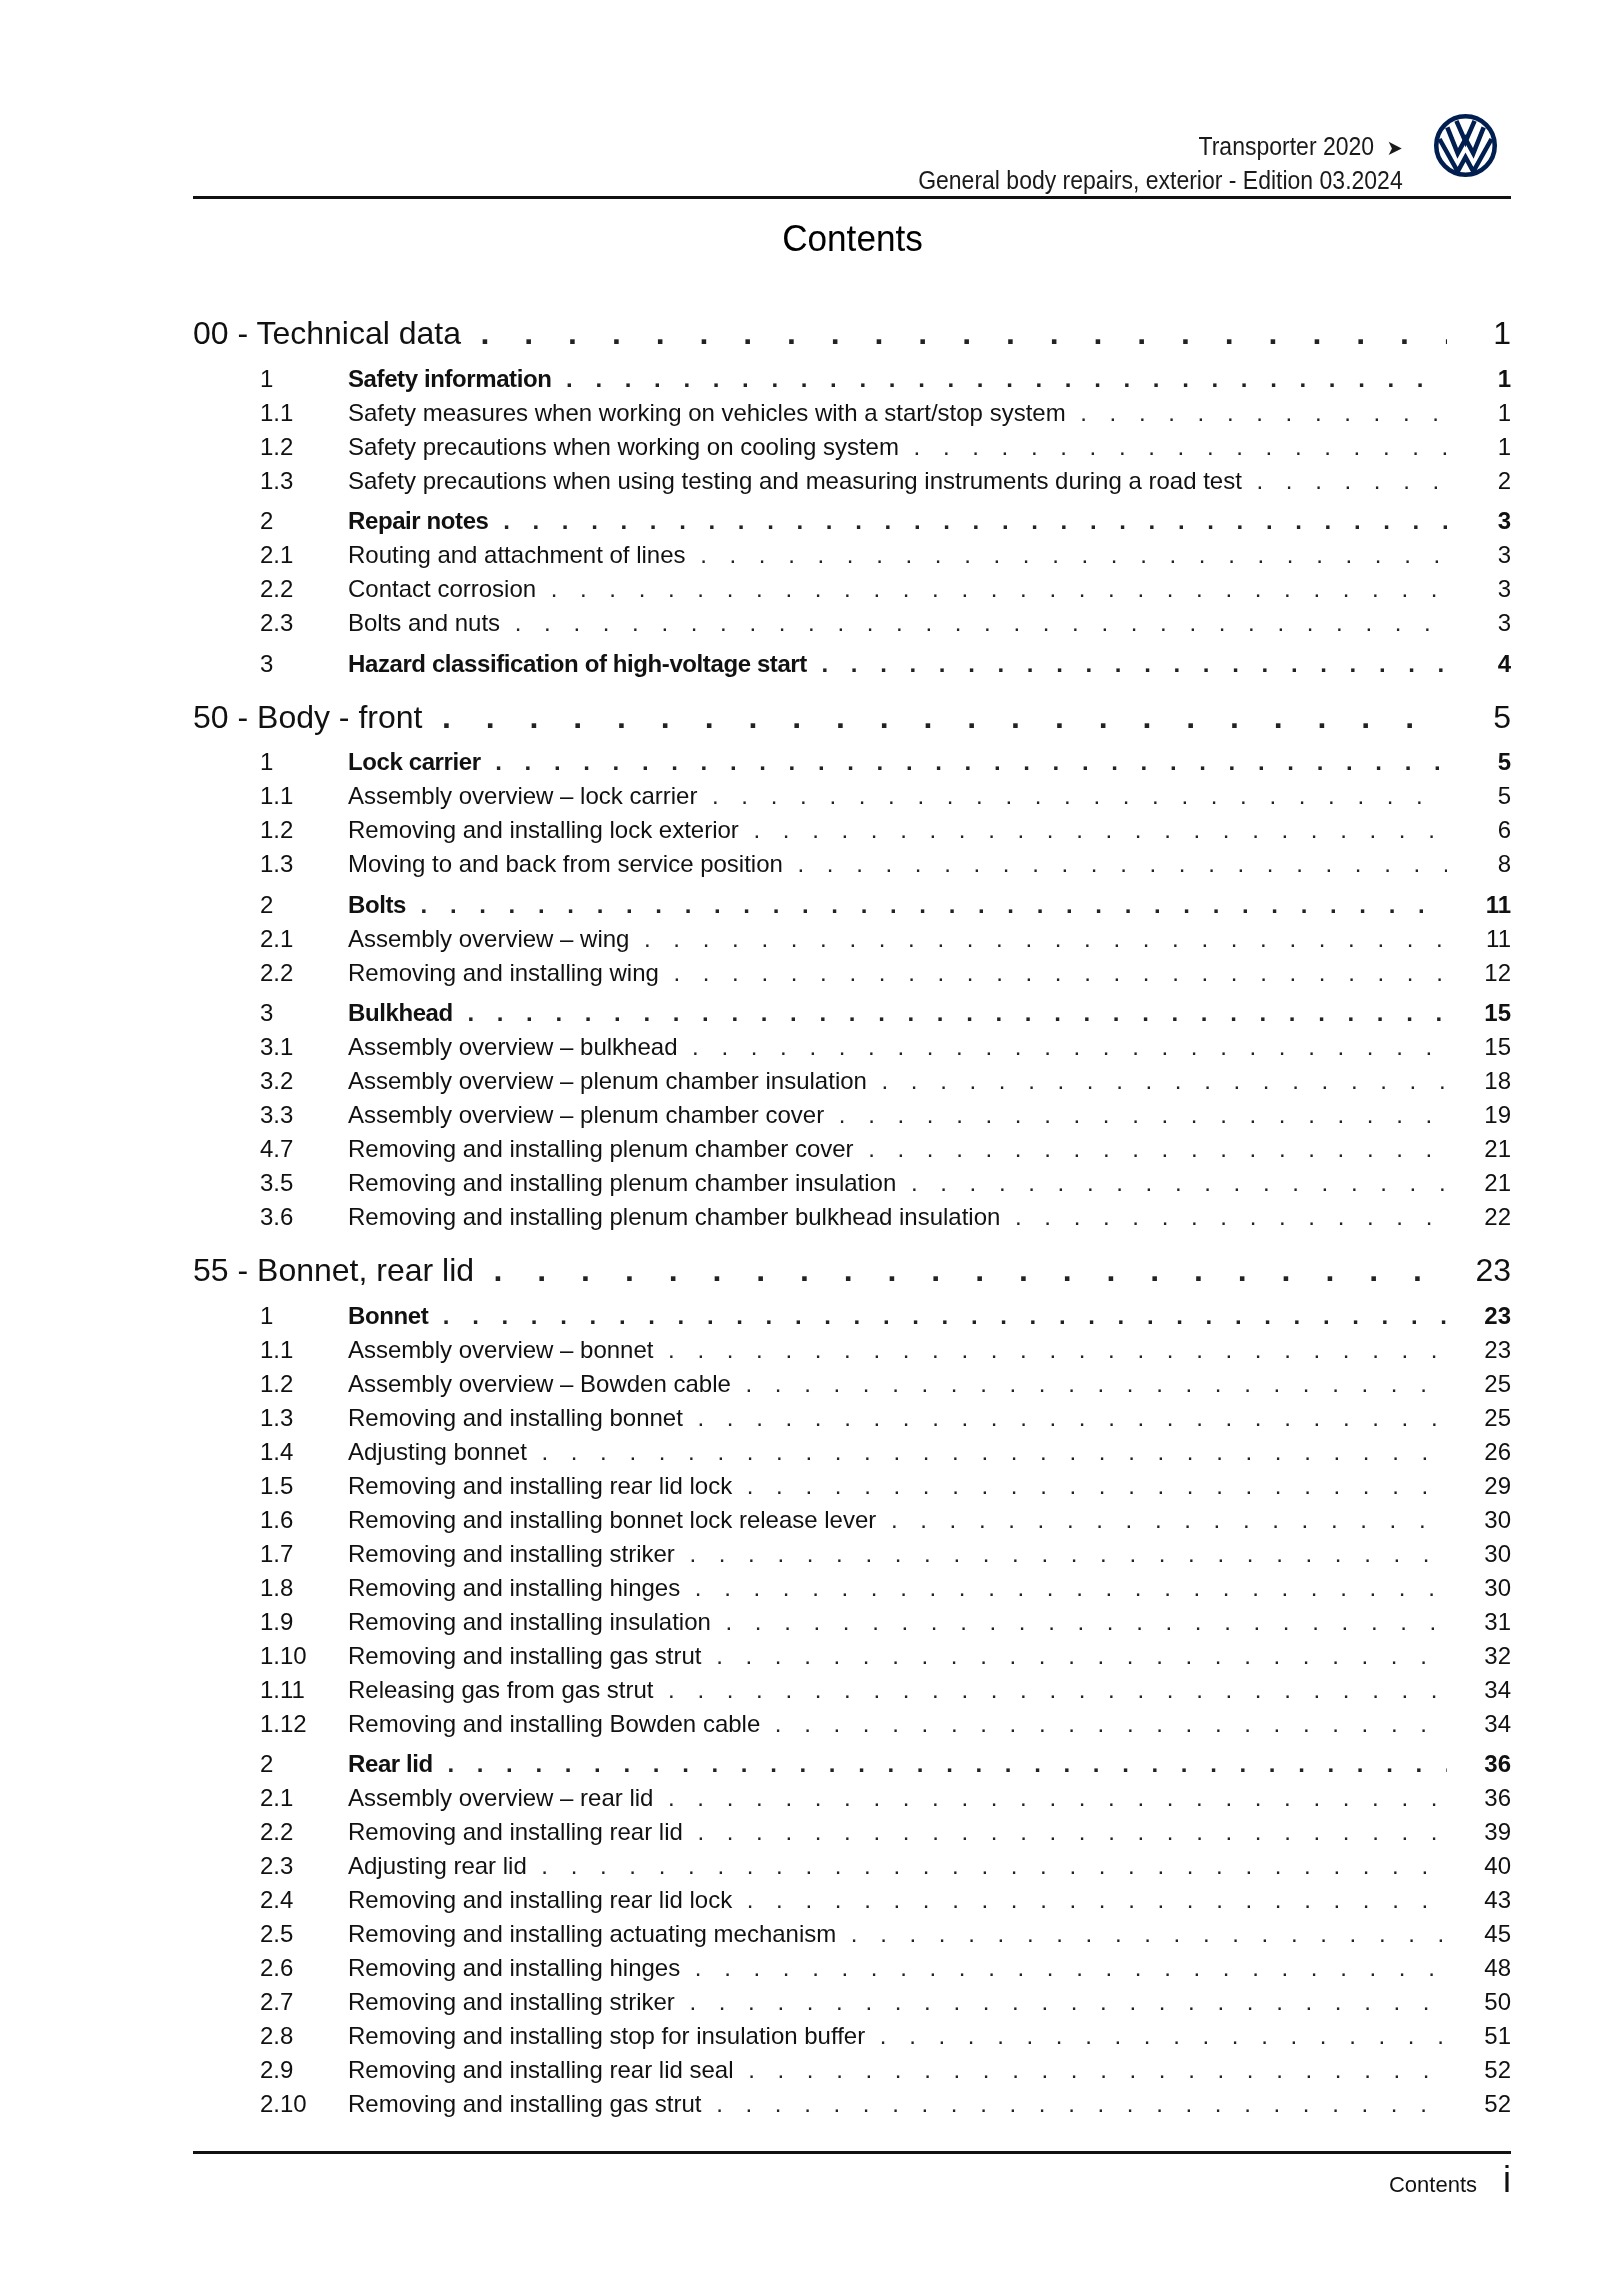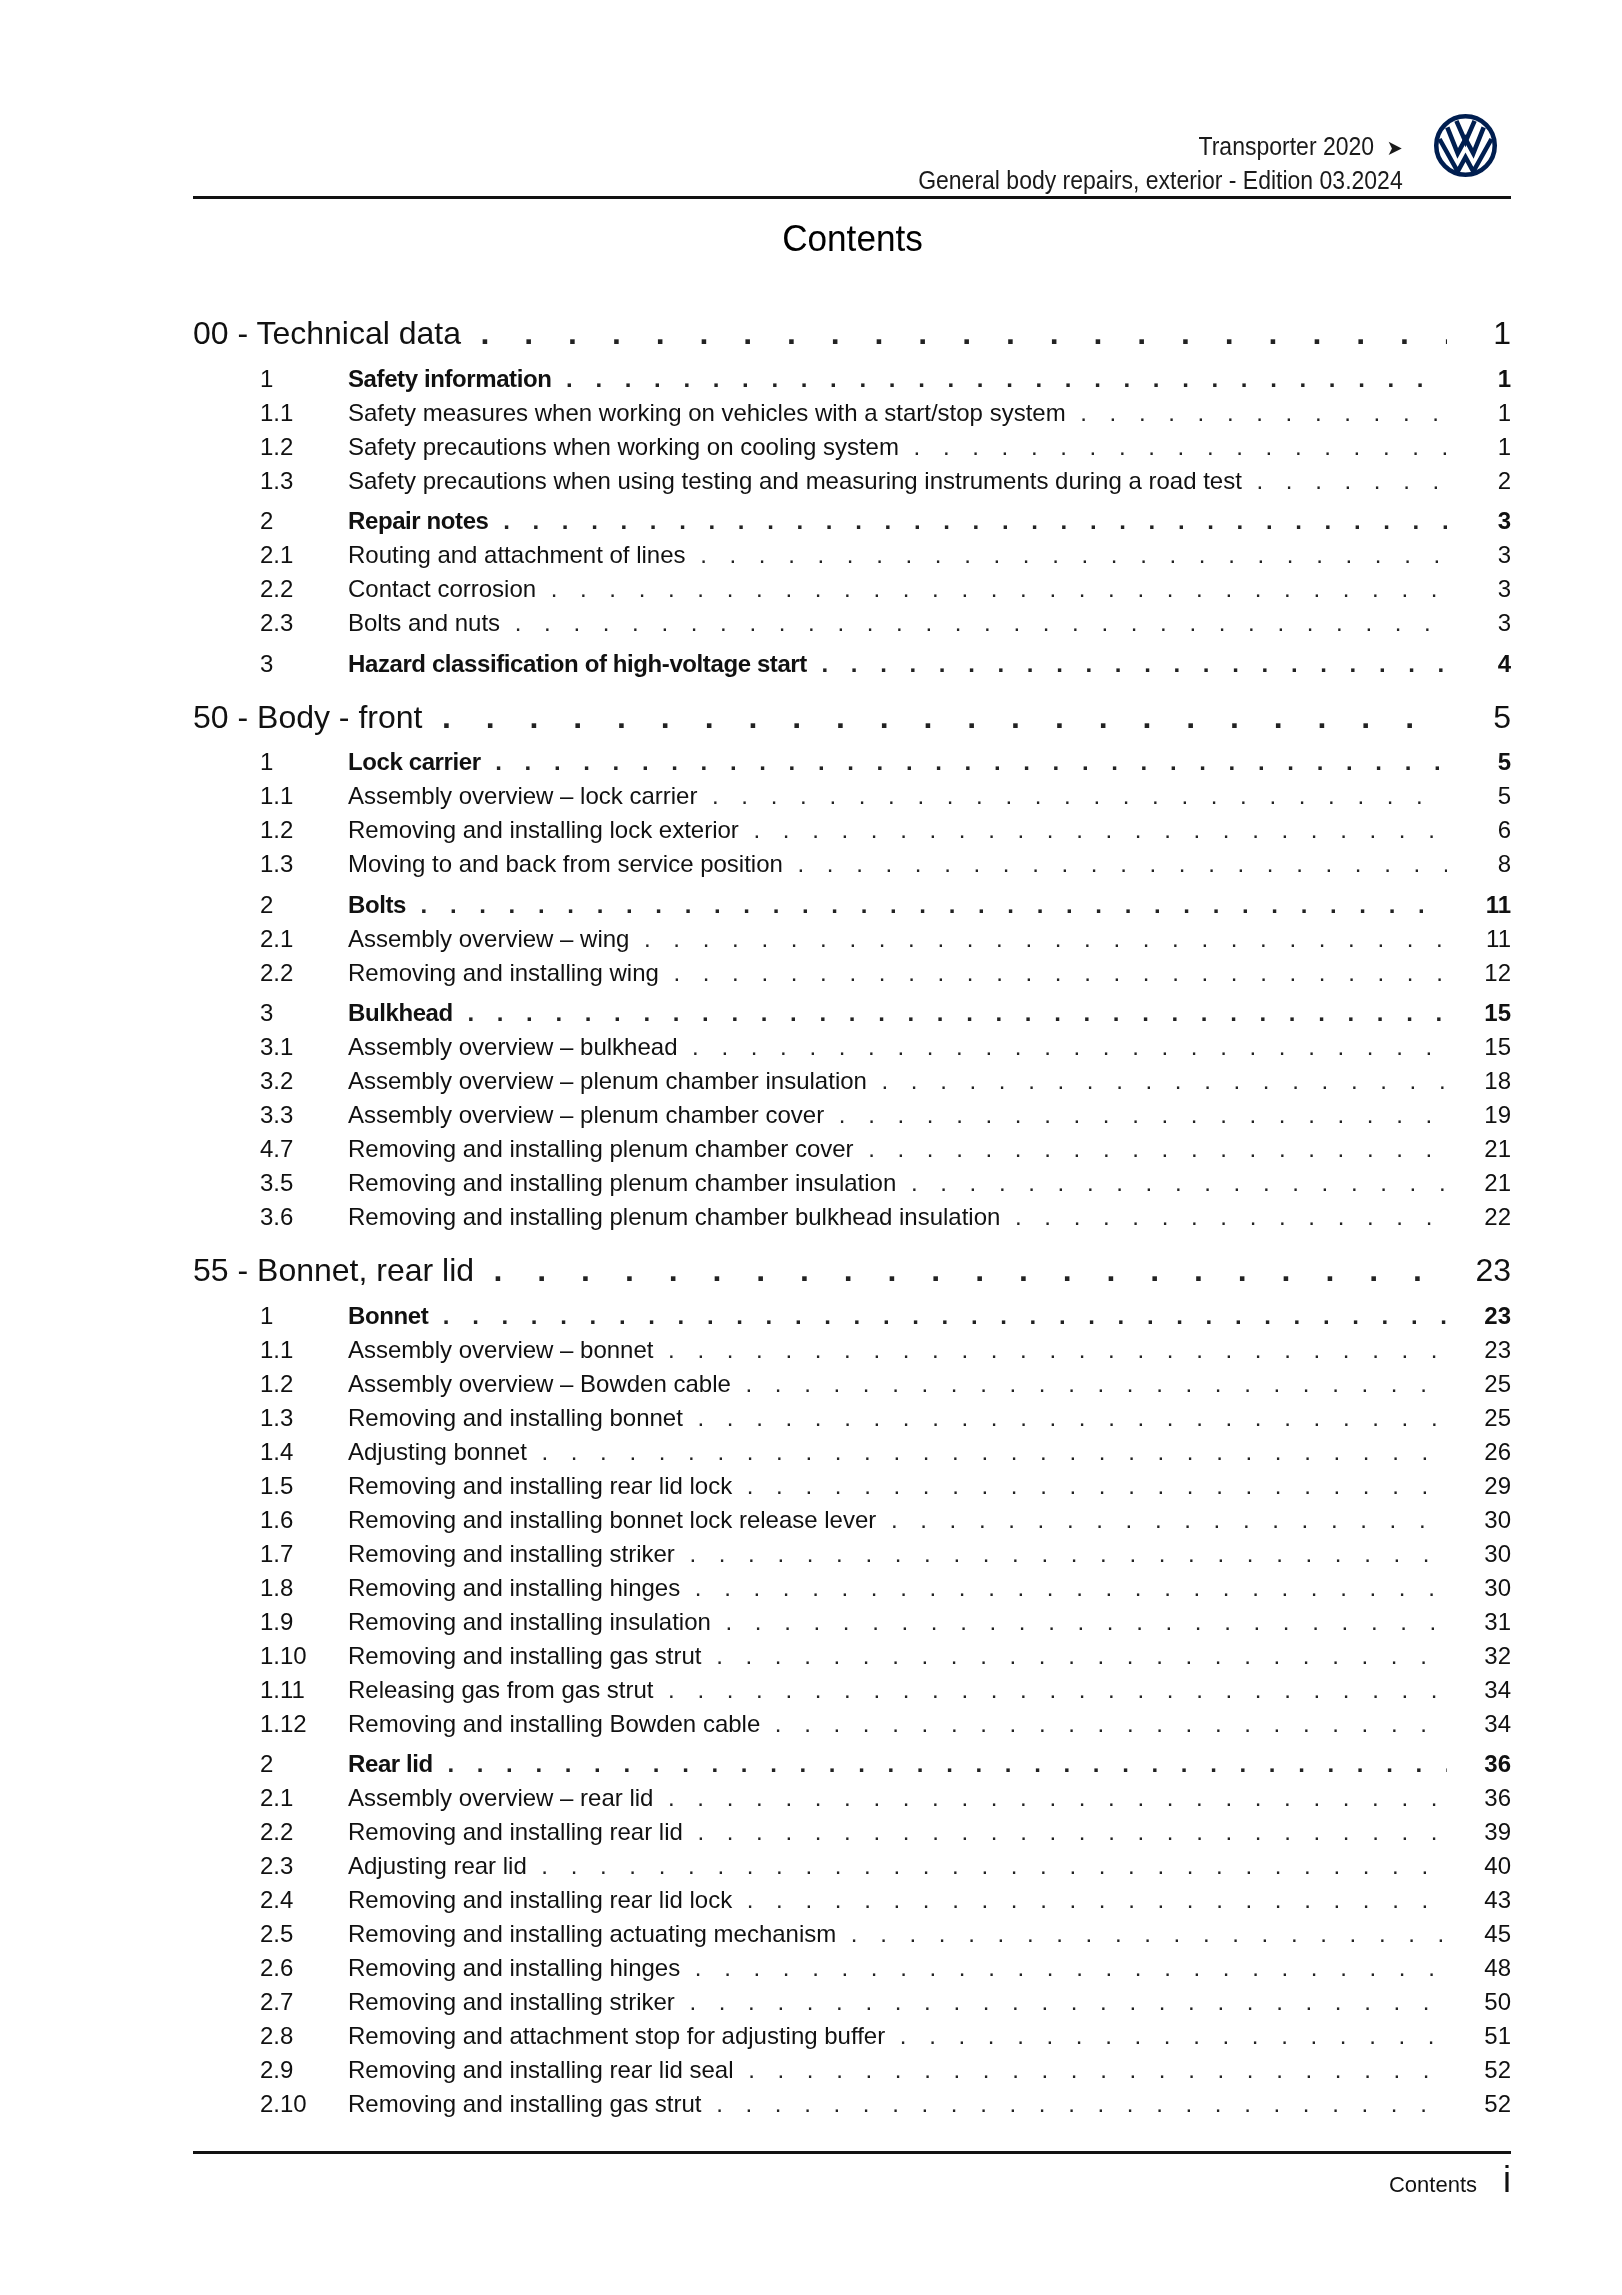--- a/index.html
+++ b/index.html
@@ -361,21 +361,21 @@
       <span class="page">48</span>
     </div>
     <div class="row">
       <span class="num">2.7</span>
       <span class="title">Removing and installing striker</span>
       <span class="leader">. . . . . . . . . . . . . . . . . . . . . . . . . . . . . . . . . . . . . . . . . . . . . . . . . . . . . . . . . . . . . . . . . . . . . . . . . . . . . . . . . . . . . . . . . . . . . . . . . . . . . . . . . . . . . . . . . . . . . . . . </span>
       <span class="page">50</span>
     </div>
     <div class="row">
       <span class="num">2.8</span>
-      <span class="title">Removing and attachment stop for adjusting buffer</span>
+      <span class="title">Removing and installing stop for insulation buffer</span>
       <span class="leader">. . . . . . . . . . . . . . . . . . . . . . . . . . . . . . . . . . . . . . . . . . . . . . . . . . . . . . . . . . . . . . . . . . . . . . . . . . . . . . . . . . . . . . . . . . . . . . . . . . . . . . . . . . . . . . . . . . . . . . . . </span>
       <span class="page">51</span>
     </div>
     <div class="row">
       <span class="num">2.9</span>
       <span class="title">Removing and installing rear lid seal</span>
       <span class="leader">. . . . . . . . . . . . . . . . . . . . . . . . . . . . . . . . . . . . . . . . . . . . . . . . . . . . . . . . . . . . . . . . . . . . . . . . . . . . . . . . . . . . . . . . . . . . . . . . . . . . . . . . . . . . . . . . . . . . . . . . </span>
       <span class="page">52</span>
     </div>
     <div class="row">

